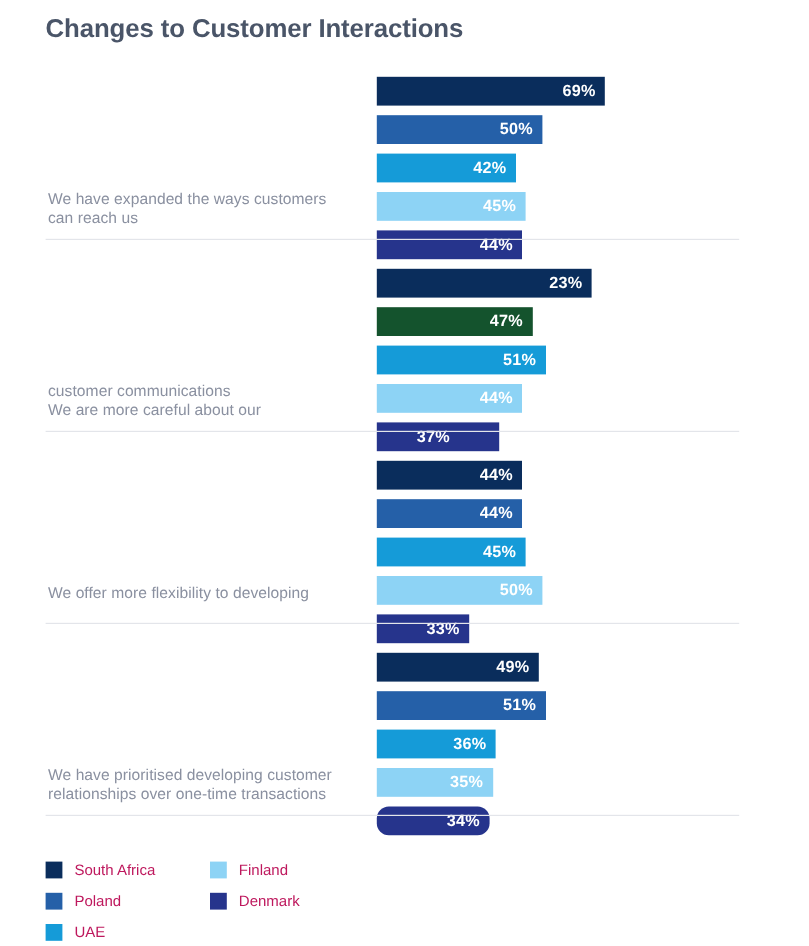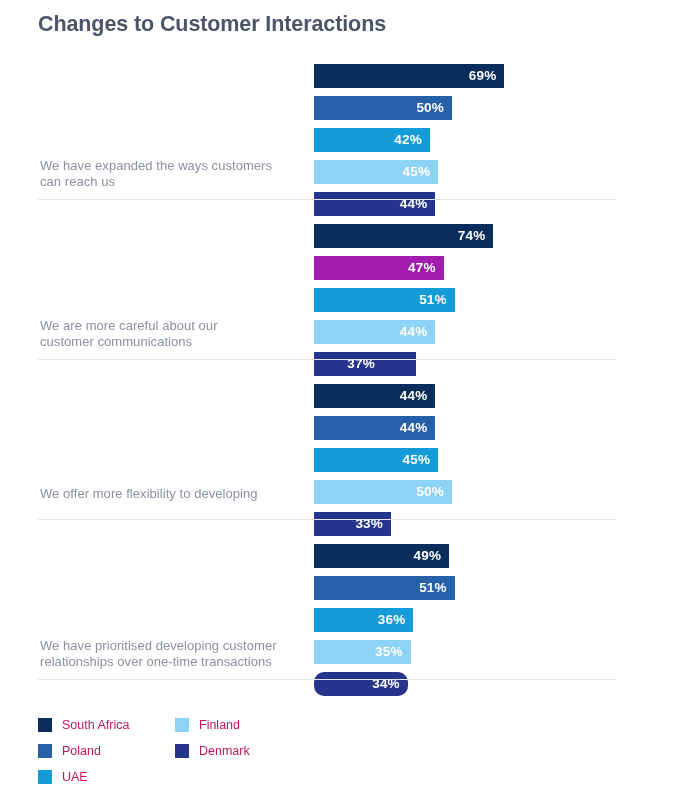--- a/index.html
+++ b/index.html
@@ -177,47 +177,47 @@
         <div class="group-label two-line">
           <div>We have expanded the ways customers</div>
           <div>can reach us</div>
         </div>
         <div class="group-divider" style="background: rgb(227, 229, 234);"></div>
       </div>
       <div class="group">
         <div class="group-bars">
           <div class="bar-row">
             <div class="bar" style="width: 179.4px; background: rgb(10, 45, 92);">
-              <span class="bar-value">74%</span>
-            </div>
-          </div>
-          <div class="bar-row">
-            <div class="bar" style="width: 129.72px; background: #a21caf;">
+              <span class="bar-value">23%</span>
+            </div>
+          </div>
+          <div class="bar-row">
+            <div class="bar" style="width: 129.72px; background: #14532d;">
               <span class="bar-value">47%</span>
             </div>
           </div>
           <div class="bar-row">
             <div class="bar" style="width: 140.76px; background: rgb(21, 155, 216);">
               <span class="bar-value">51%</span>
             </div>
           </div>
           <div class="bar-row">
             <div class="bar" style="width: 121.44px; background: rgb(141, 211, 245);">
               <span class="bar-value">44%</span>
             </div>
           </div>
           <div class="bar-row">
             <div class="bar" style="width: 102.12px; background: rgb(38, 52, 140); justify-content: center;">
               <span class="bar-value">37%</span>
             </div>
           </div>
         </div>
         <div class="group-label two-line">
+          <div>customer communications</div>
           <div>We are more careful about our</div>
-          <div>customer communications</div>
         </div>
         <div class="group-divider" style="background: rgb(227, 229, 234);"></div>
       </div>
       <div class="group">
         <div class="group-bars">
           <div class="bar-row">
             <div class="bar" style="width: 121.44px; background: rgb(10, 45, 92);">
               <span class="bar-value">44%</span>
             </div>
           </div>

